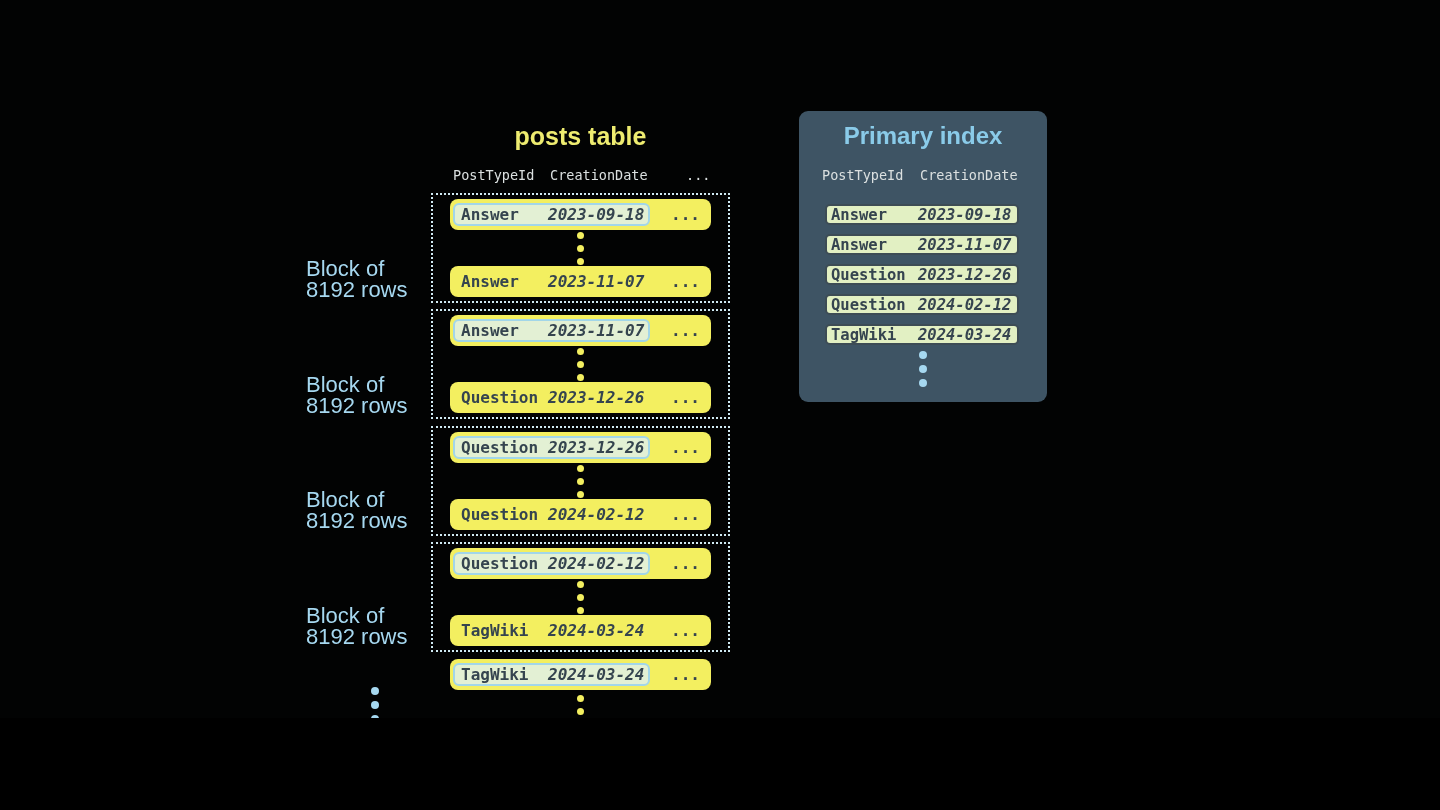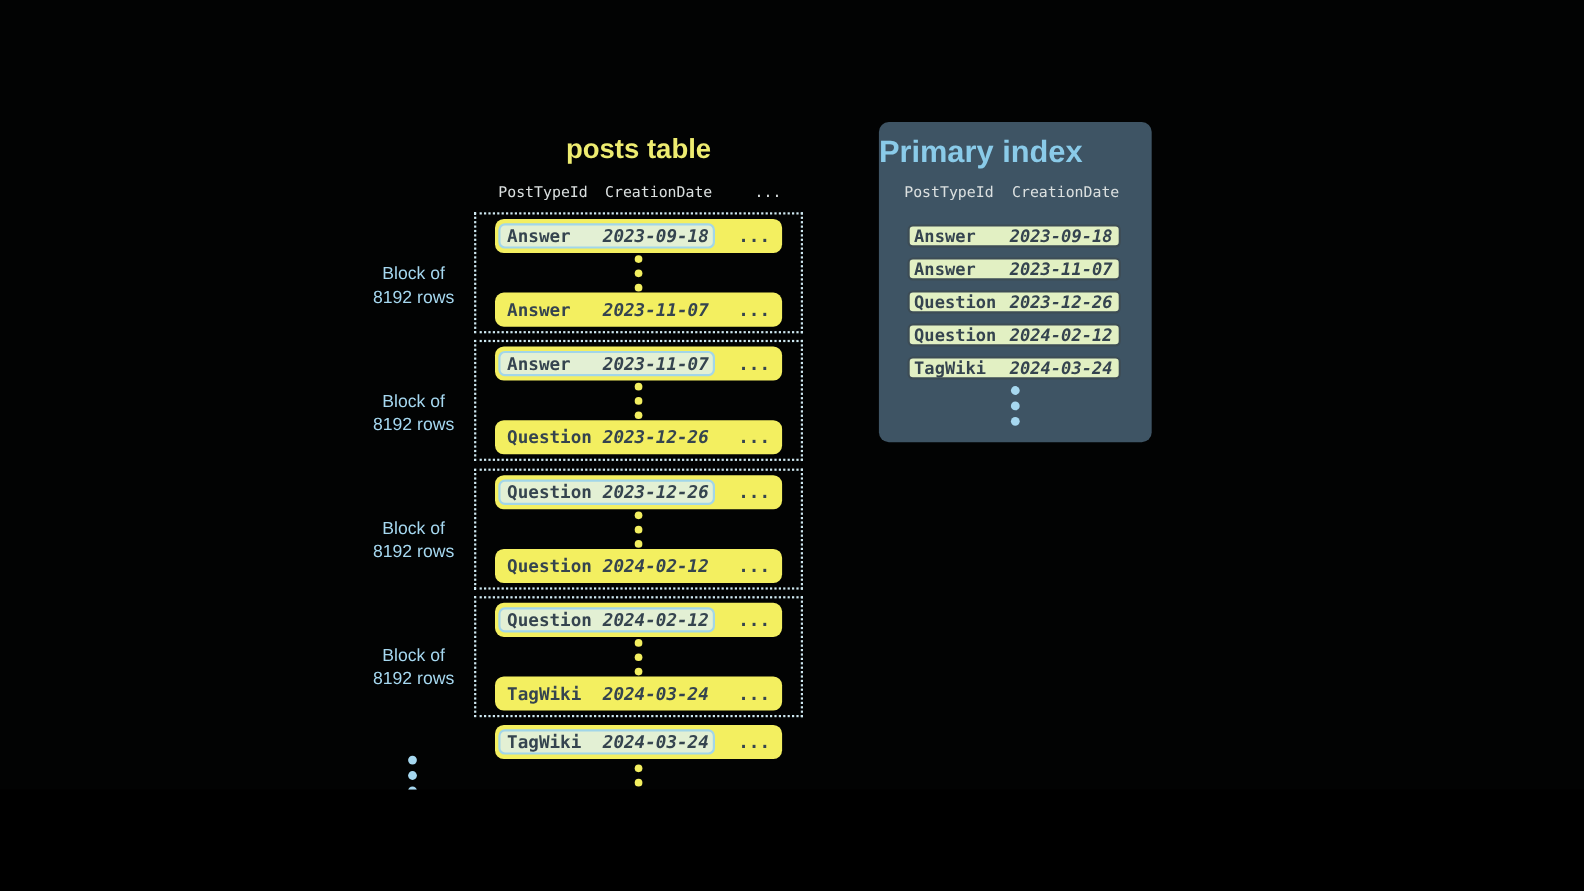--- a/index.html
+++ b/index.html
@@ -26,32 +26,32 @@
   .hl .hlcell{background:var(--hl_green,#e3f0d4);border-color:var(--hl_border,#a2d6e9);}
   .ctype{display:inline-block;width:87px;white-space:pre;}
   .cdate{white-space:pre;font-style:italic;}
   .more{margin-left:auto;padding-right:11px;}
 
   .vdots{display:flex;flex-direction:column;align-items:center;gap:6px;}
   .vdots i{display:block;width:7px;height:7px;border-radius:50%;
            background:var(--dot_yellow,#f3ef60);}
   .vdots.blue i{width:8px;height:8px;background:var(--dot_blue,#a6d8f0);}
 
-  .blocklabel{position:absolute;left:306px;width:140px;text-align:center;
-              font-size:16px;line-height:21px;color:var(--label_blue,#a6d8f0);}
+  .blocklabel{position:absolute;left:306px;width:140px;text-align:left;
+              font-size:22px;line-height:21px;color:var(--label_blue,#a6d8f0);margin-top:19px;}
 
   .tail-row{position:absolute;left:450px;top:659px;}
   .tail-dots{position:absolute;left:577px;top:695px;}
   .left-dots{position:absolute;left:371px;top:687px;}
 
   
   .index-panel{position:absolute;left:799px;top:111px;width:248px;height:291px;
                background:var(--panel_bg,#3e5464);border-radius:9px;}
-  .index-title{position:absolute;top:11px;left:0;width:100%;text-align:left;
-               font-size:28px;font-weight:700;color:var(--title_blue,#8acbe9);}
+  .index-title{position:absolute;top:11px;left:0;width:100%;text-align:center;
+               font-size:24px;font-weight:700;color:var(--title_blue,#8acbe9);}
   .index-head{position:absolute;top:56px;font-family:"DejaVu Sans Mono",monospace;
               font-size:13.5px;line-height:17px;color:#dbe0e0;}
   .irow{position:absolute;left:26px;width:194px;height:21px;box-sizing:border-box;
         background:var(--index_row,#e2f0c3);border:2px solid var(--index_border,#3d4c55);
         border-radius:5px;display:flex;align-items:center;padding-left:4px;
         font-family:"DejaVu Sans Mono",monospace;font-weight:700;font-size:15.5px;
         color:var(--text_dark,#35444f);}
   .index-dots{position:absolute;left:0;right:0;top:240px;}
 </style>
 </head>

